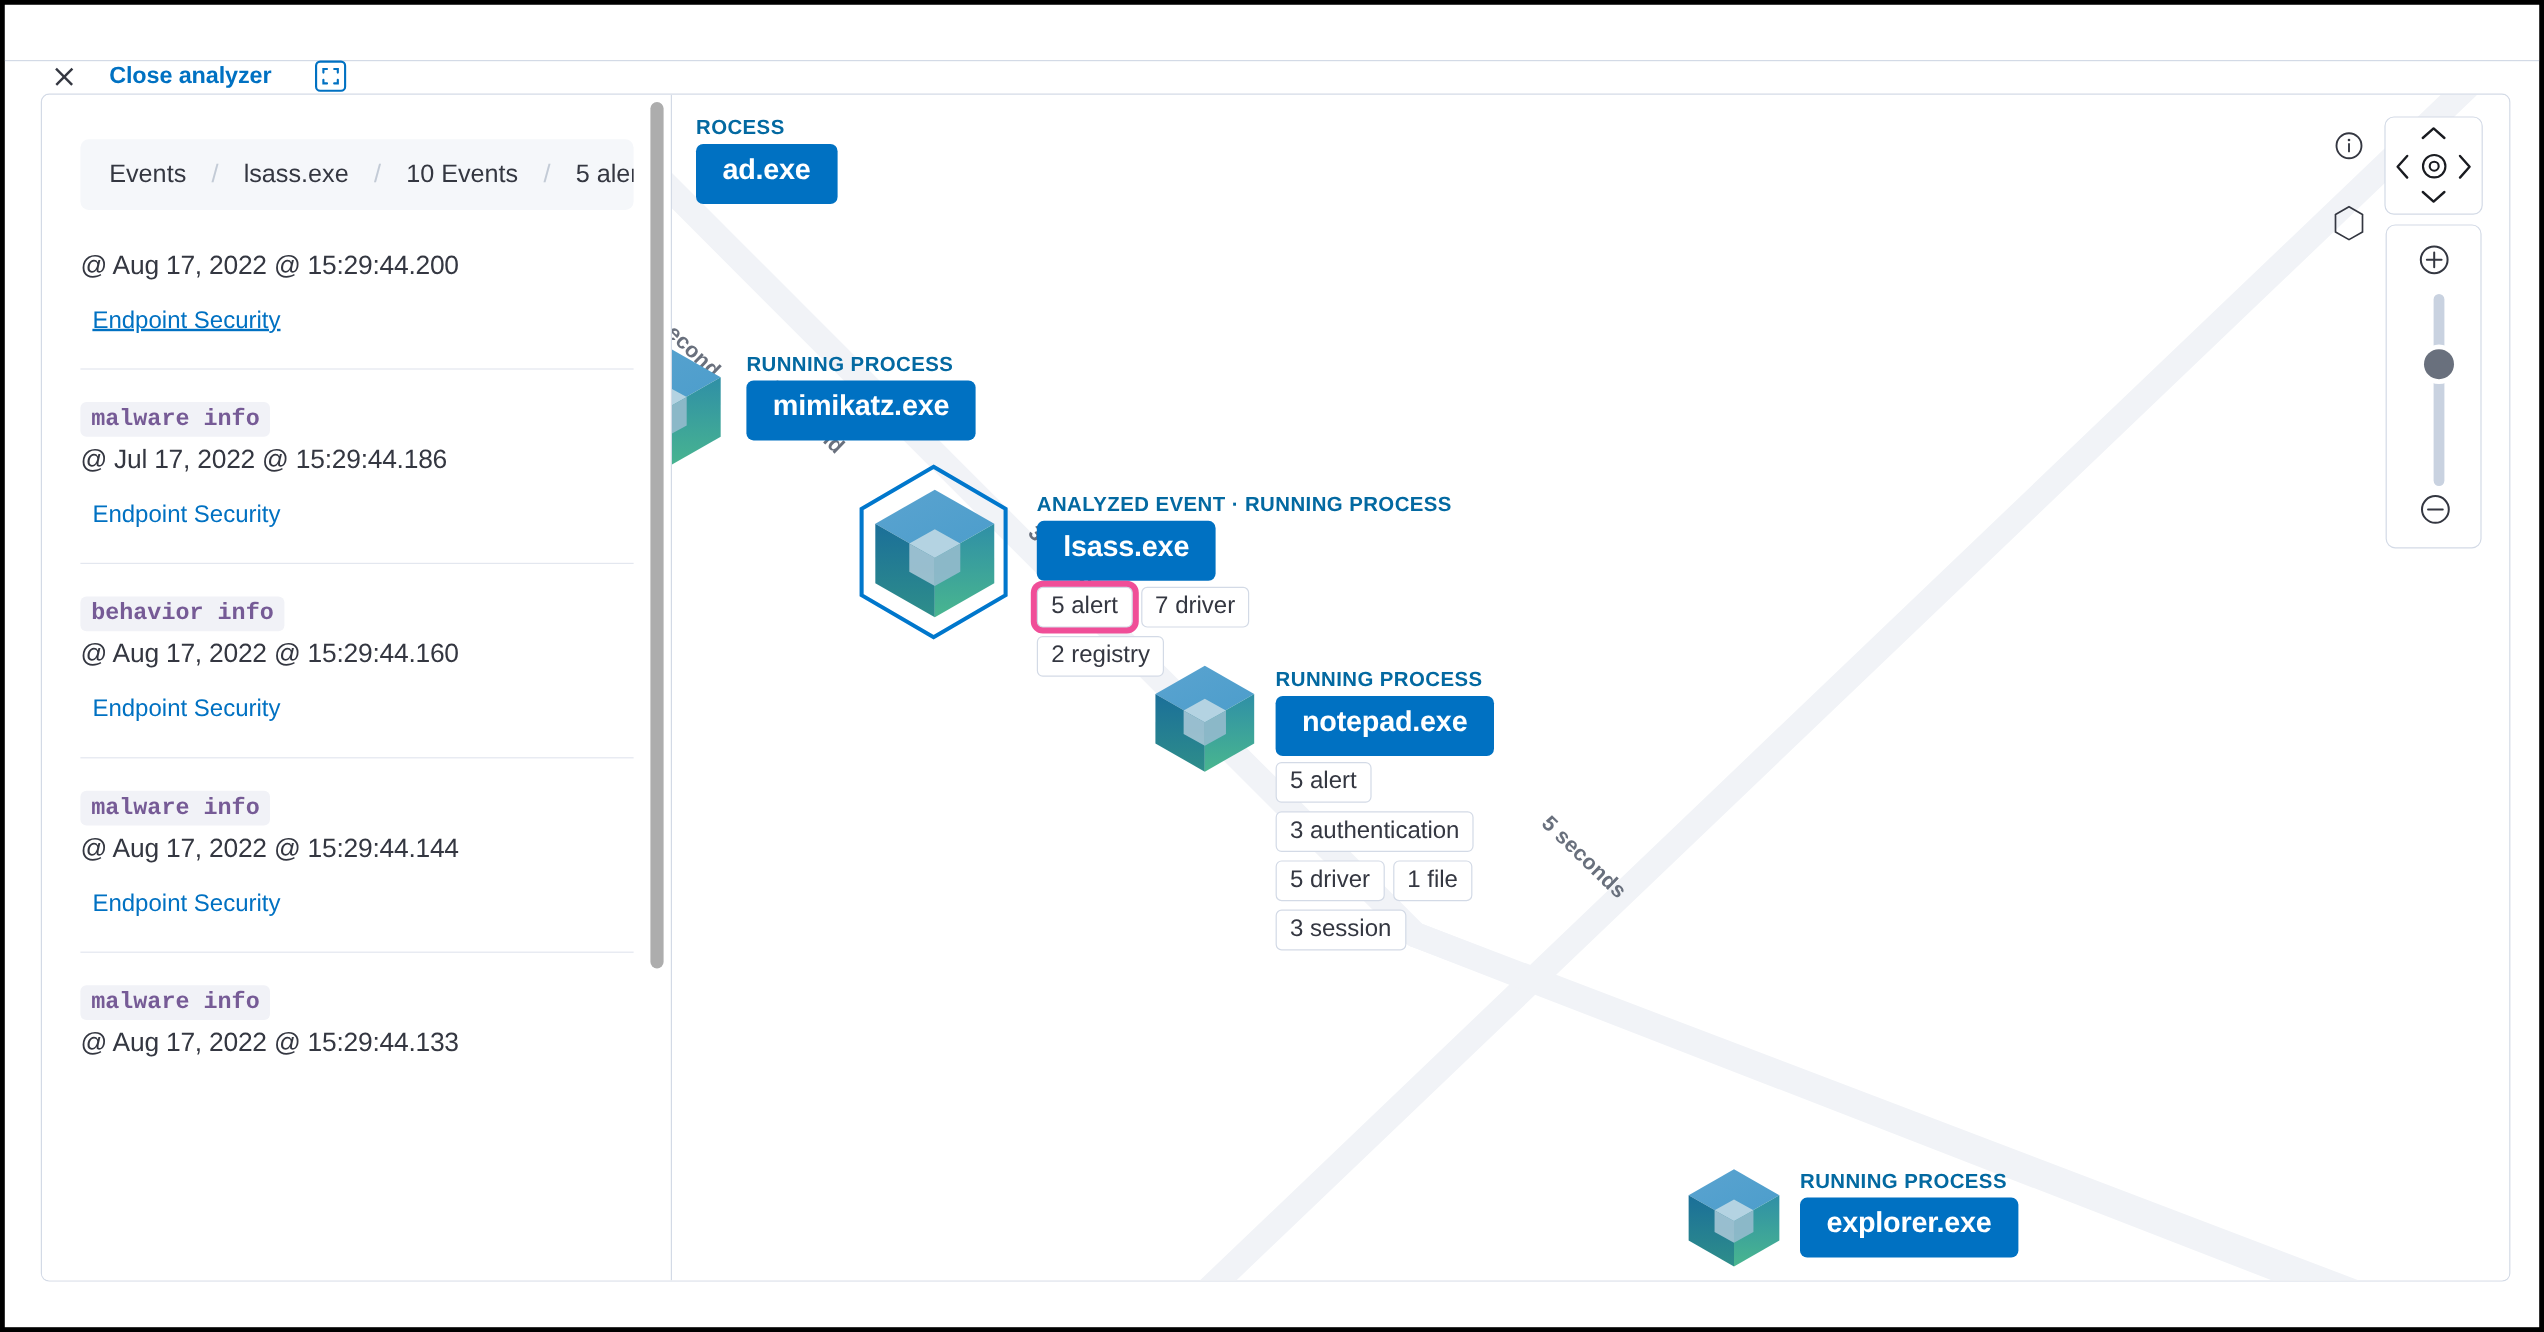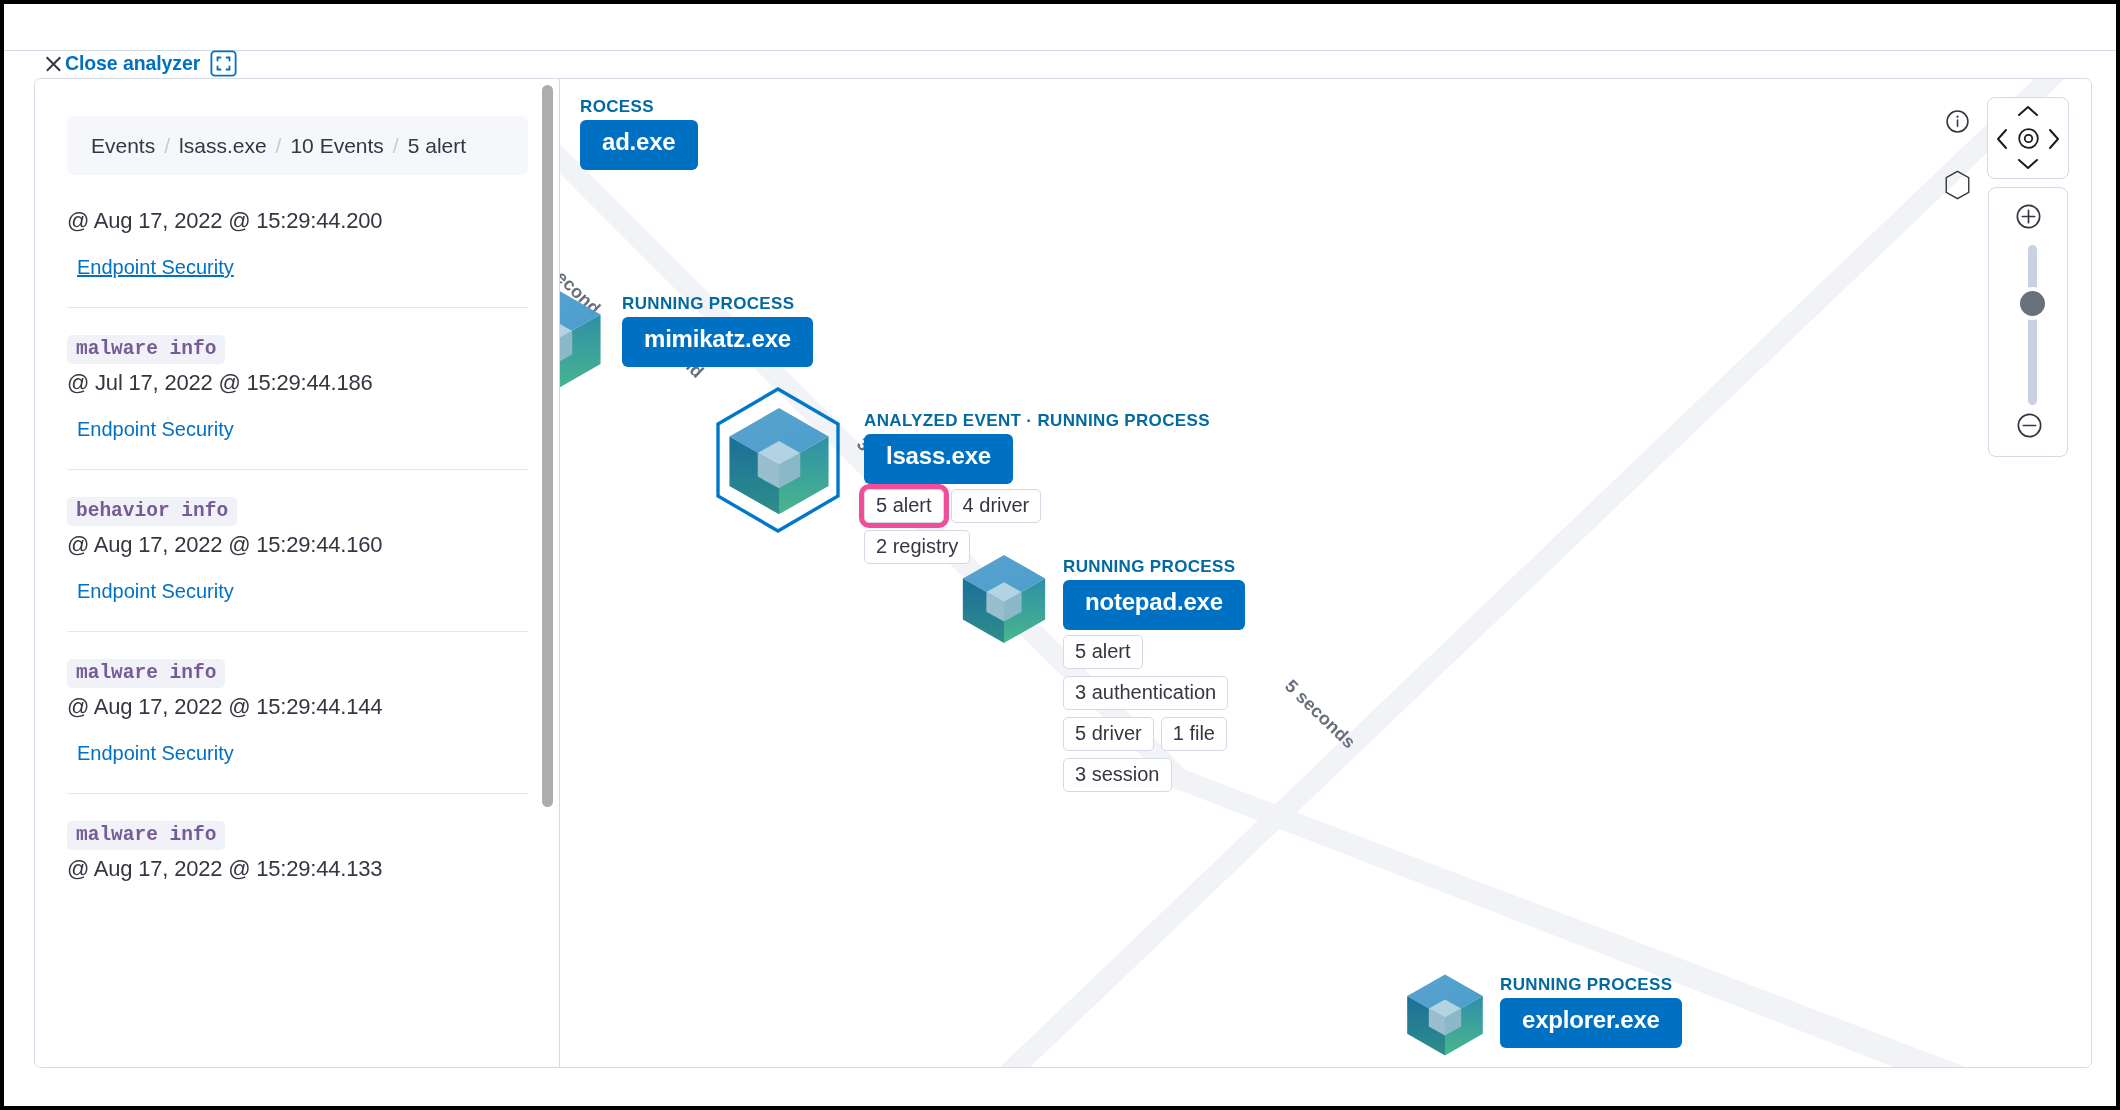--- a/index.html
+++ b/index.html
@@ -30,21 +30,21 @@
     border-bottom: 1px solid #d3dae6;
     box-sizing: border-box;
     background: #ffffff;
   }
   .close-analyzer {
     position: absolute;
     left: 40px;
     top: 46px;
     display: flex;
     align-items: center;
-    gap: 2px;
+    gap: 28px;
     cursor: pointer;
   }
   .x-icon {
     width: 19px; height: 19px;
     position: relative;
     flex: none;
   }
   .x-icon::before, .x-icon::after {
     content: "";
     position: absolute;
@@ -101,21 +101,21 @@
   }
   .breadcrumb {
     margin: 37px 32px 0 32px;
     background: #f5f7fa;
     border-radius: 7px;
     height: 59px;
     display: flex;
     align-items: center;
     padding: 0 24px;
     box-sizing: border-box;
-    gap: 0;
+    gap: 12px;
     font-size: 21px;
     color: #343741;
     white-space: nowrap;
     overflow: hidden;
   }
   .crumb { color: #343741; cursor: pointer; }
   .crumb-sep {
     color: #c3cbd6;
     margin: 0 9px;
     font-weight: 300;
@@ -477,21 +477,21 @@
           <polygon points="92,30 92,72 50,96 50,54" fill="url(#cubeRight)"></polygon>
           <polygon points="50,34 68,44 50,54 32,44" fill="#b9d6e3" opacity="0.95"></polygon>
           <polygon points="32,44 50,54 50,74 32,64" fill="#9fc2d2" opacity="0.95"></polygon>
           <polygon points="68,44 68,64 50,74 50,54" fill="#8fb9ca" opacity="0.95"></polygon>
         </svg>
         <div class="node-label" style="left:144px; top:10px;">
           <div class="node-type">ANALYZED EVENT · RUNNING PROCESS</div>
           <span class="node-pill">lsass.exe</span>
           <div class="badges" style="max-width:205px;">
             <span class="badge highlight">5 alert</span>
-            <span class="badge">4 driver</span>
+            <span class="badge">7 driver</span>
             <span class="badge">2 registry</span>
           </div>
         </div>
       </div>
 
       <div class="node" style="left:395px; top:470px;">
         <svg class="cube" width="98" height="98" viewBox="0 0 100 100">
           <polygon points="50,6 92,30 50,54 8,30" fill="url(#cubeTop)"></polygon>
           <polygon points="8,30 50,54 50,96 8,72" fill="url(#cubeLeft)"></polygon>
           <polygon points="92,30 92,72 50,96 50,54" fill="url(#cubeRight)"></polygon>

